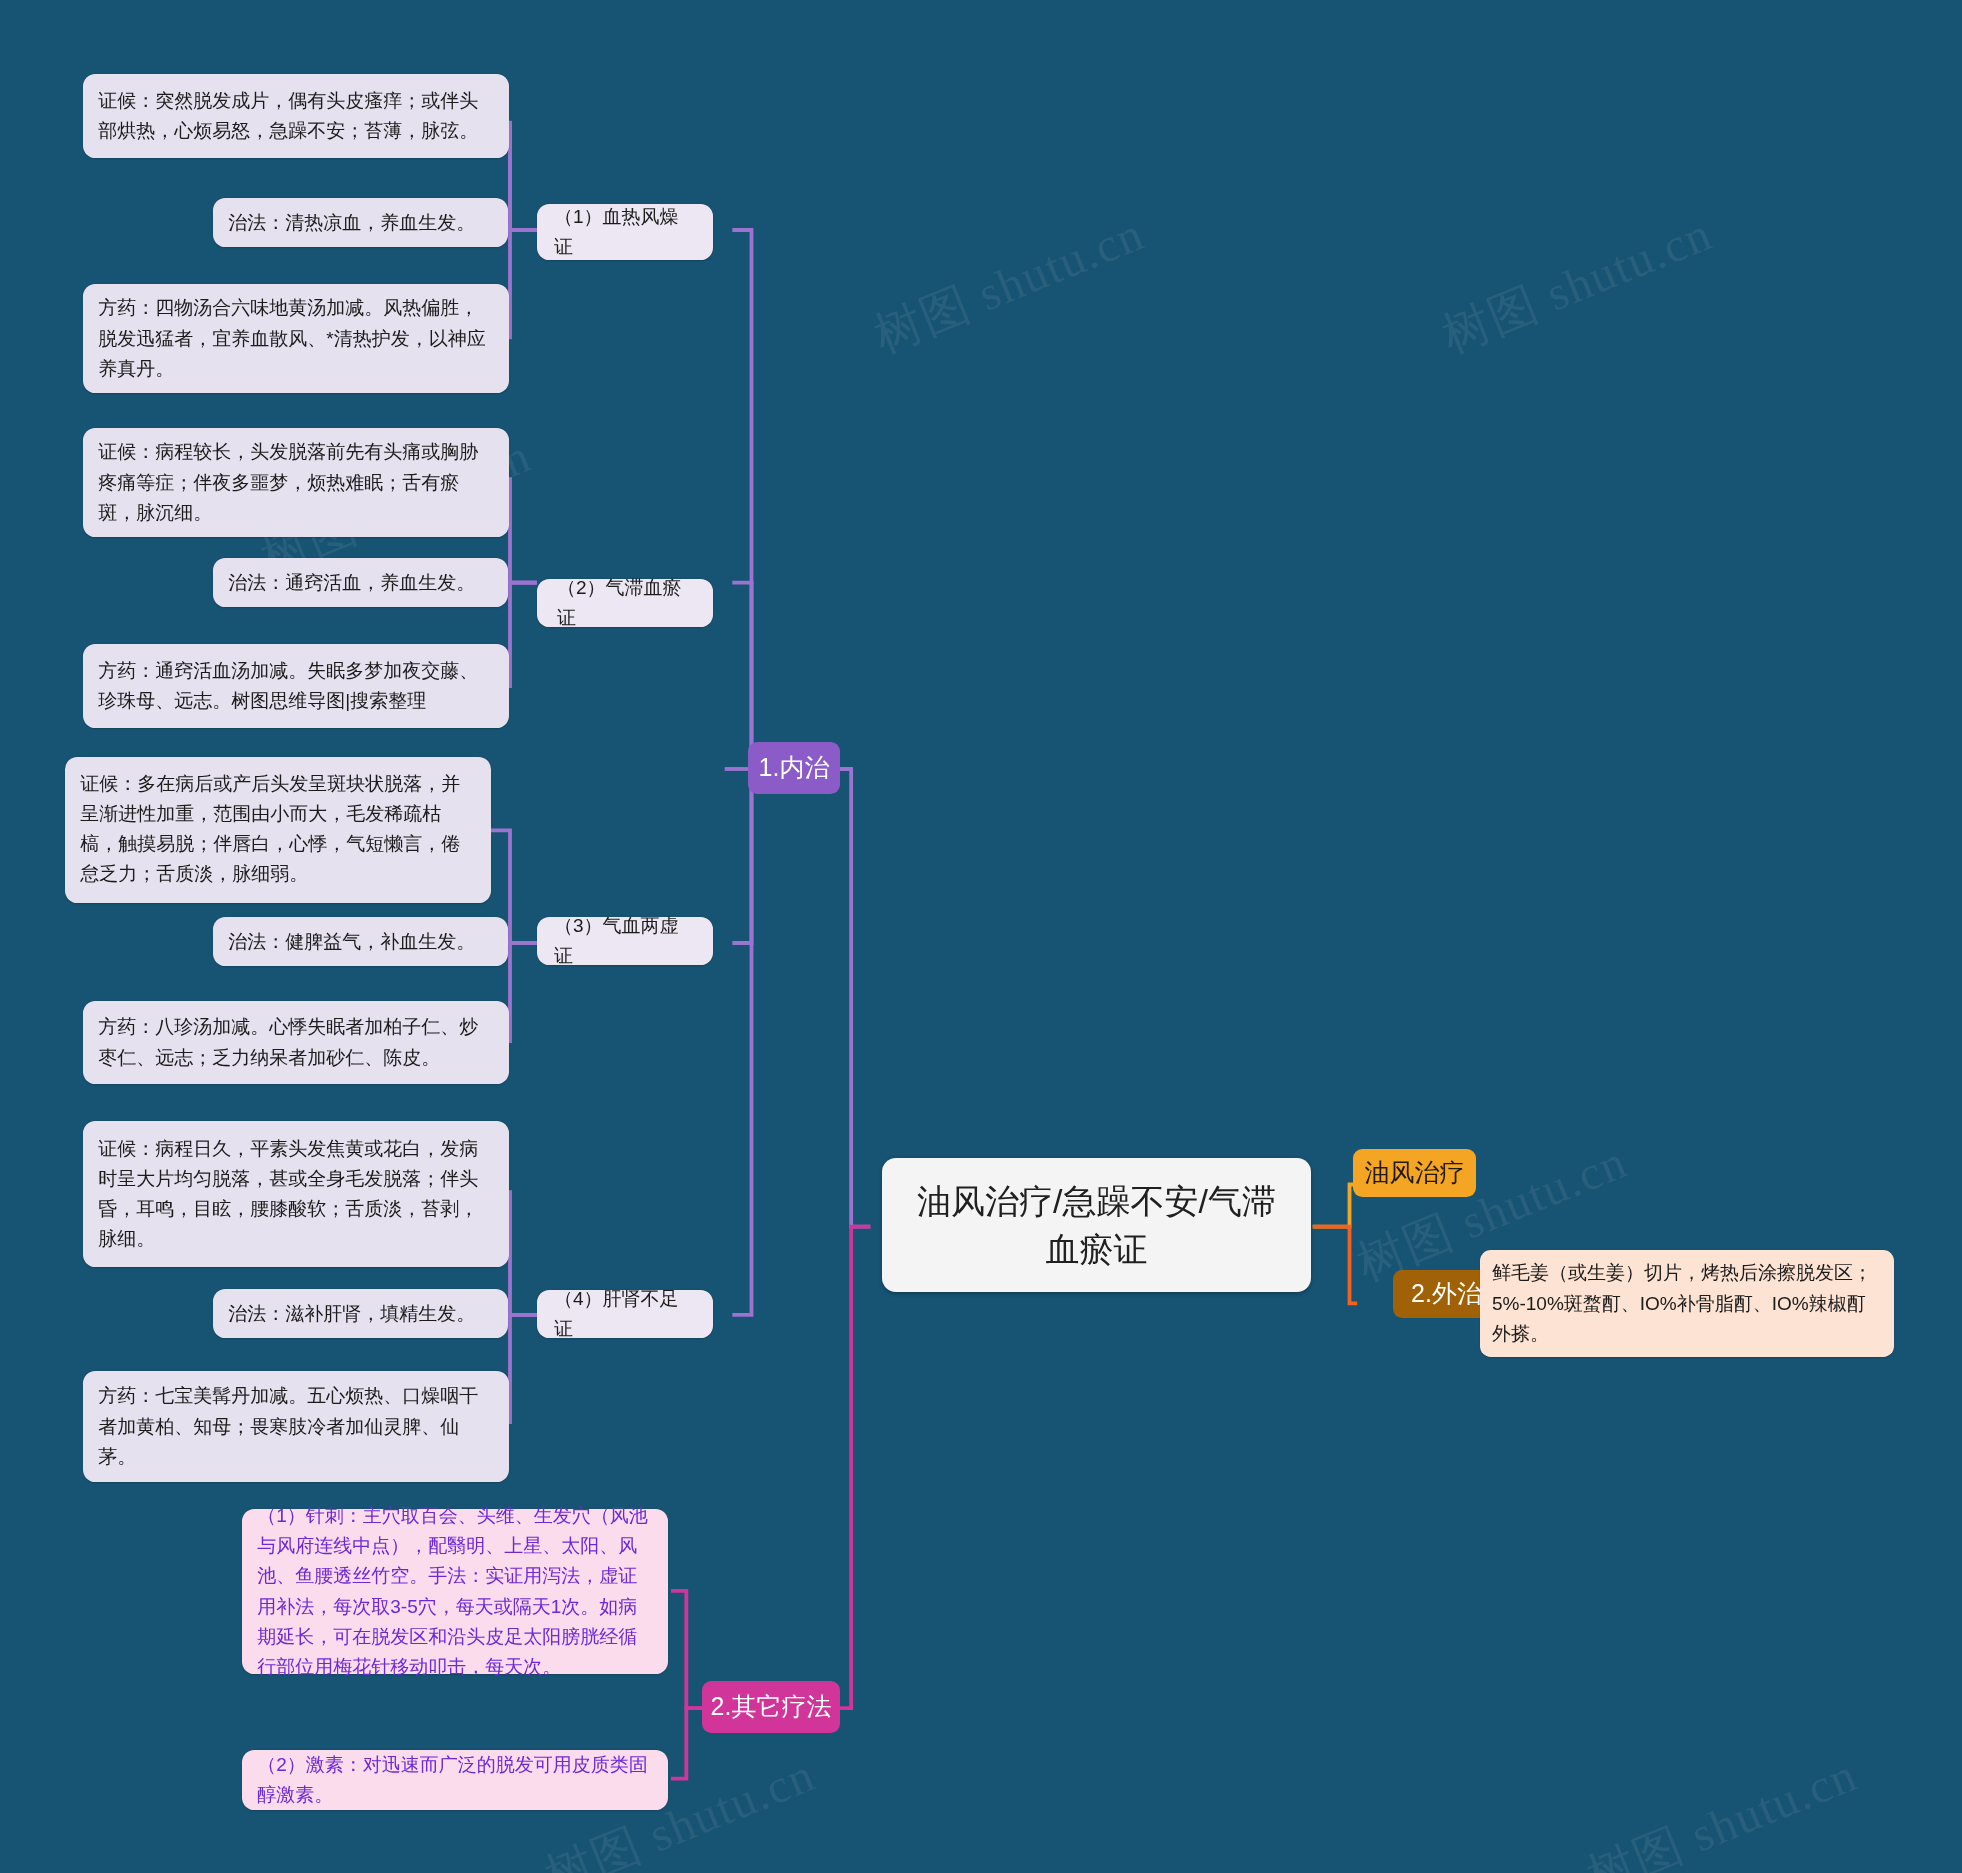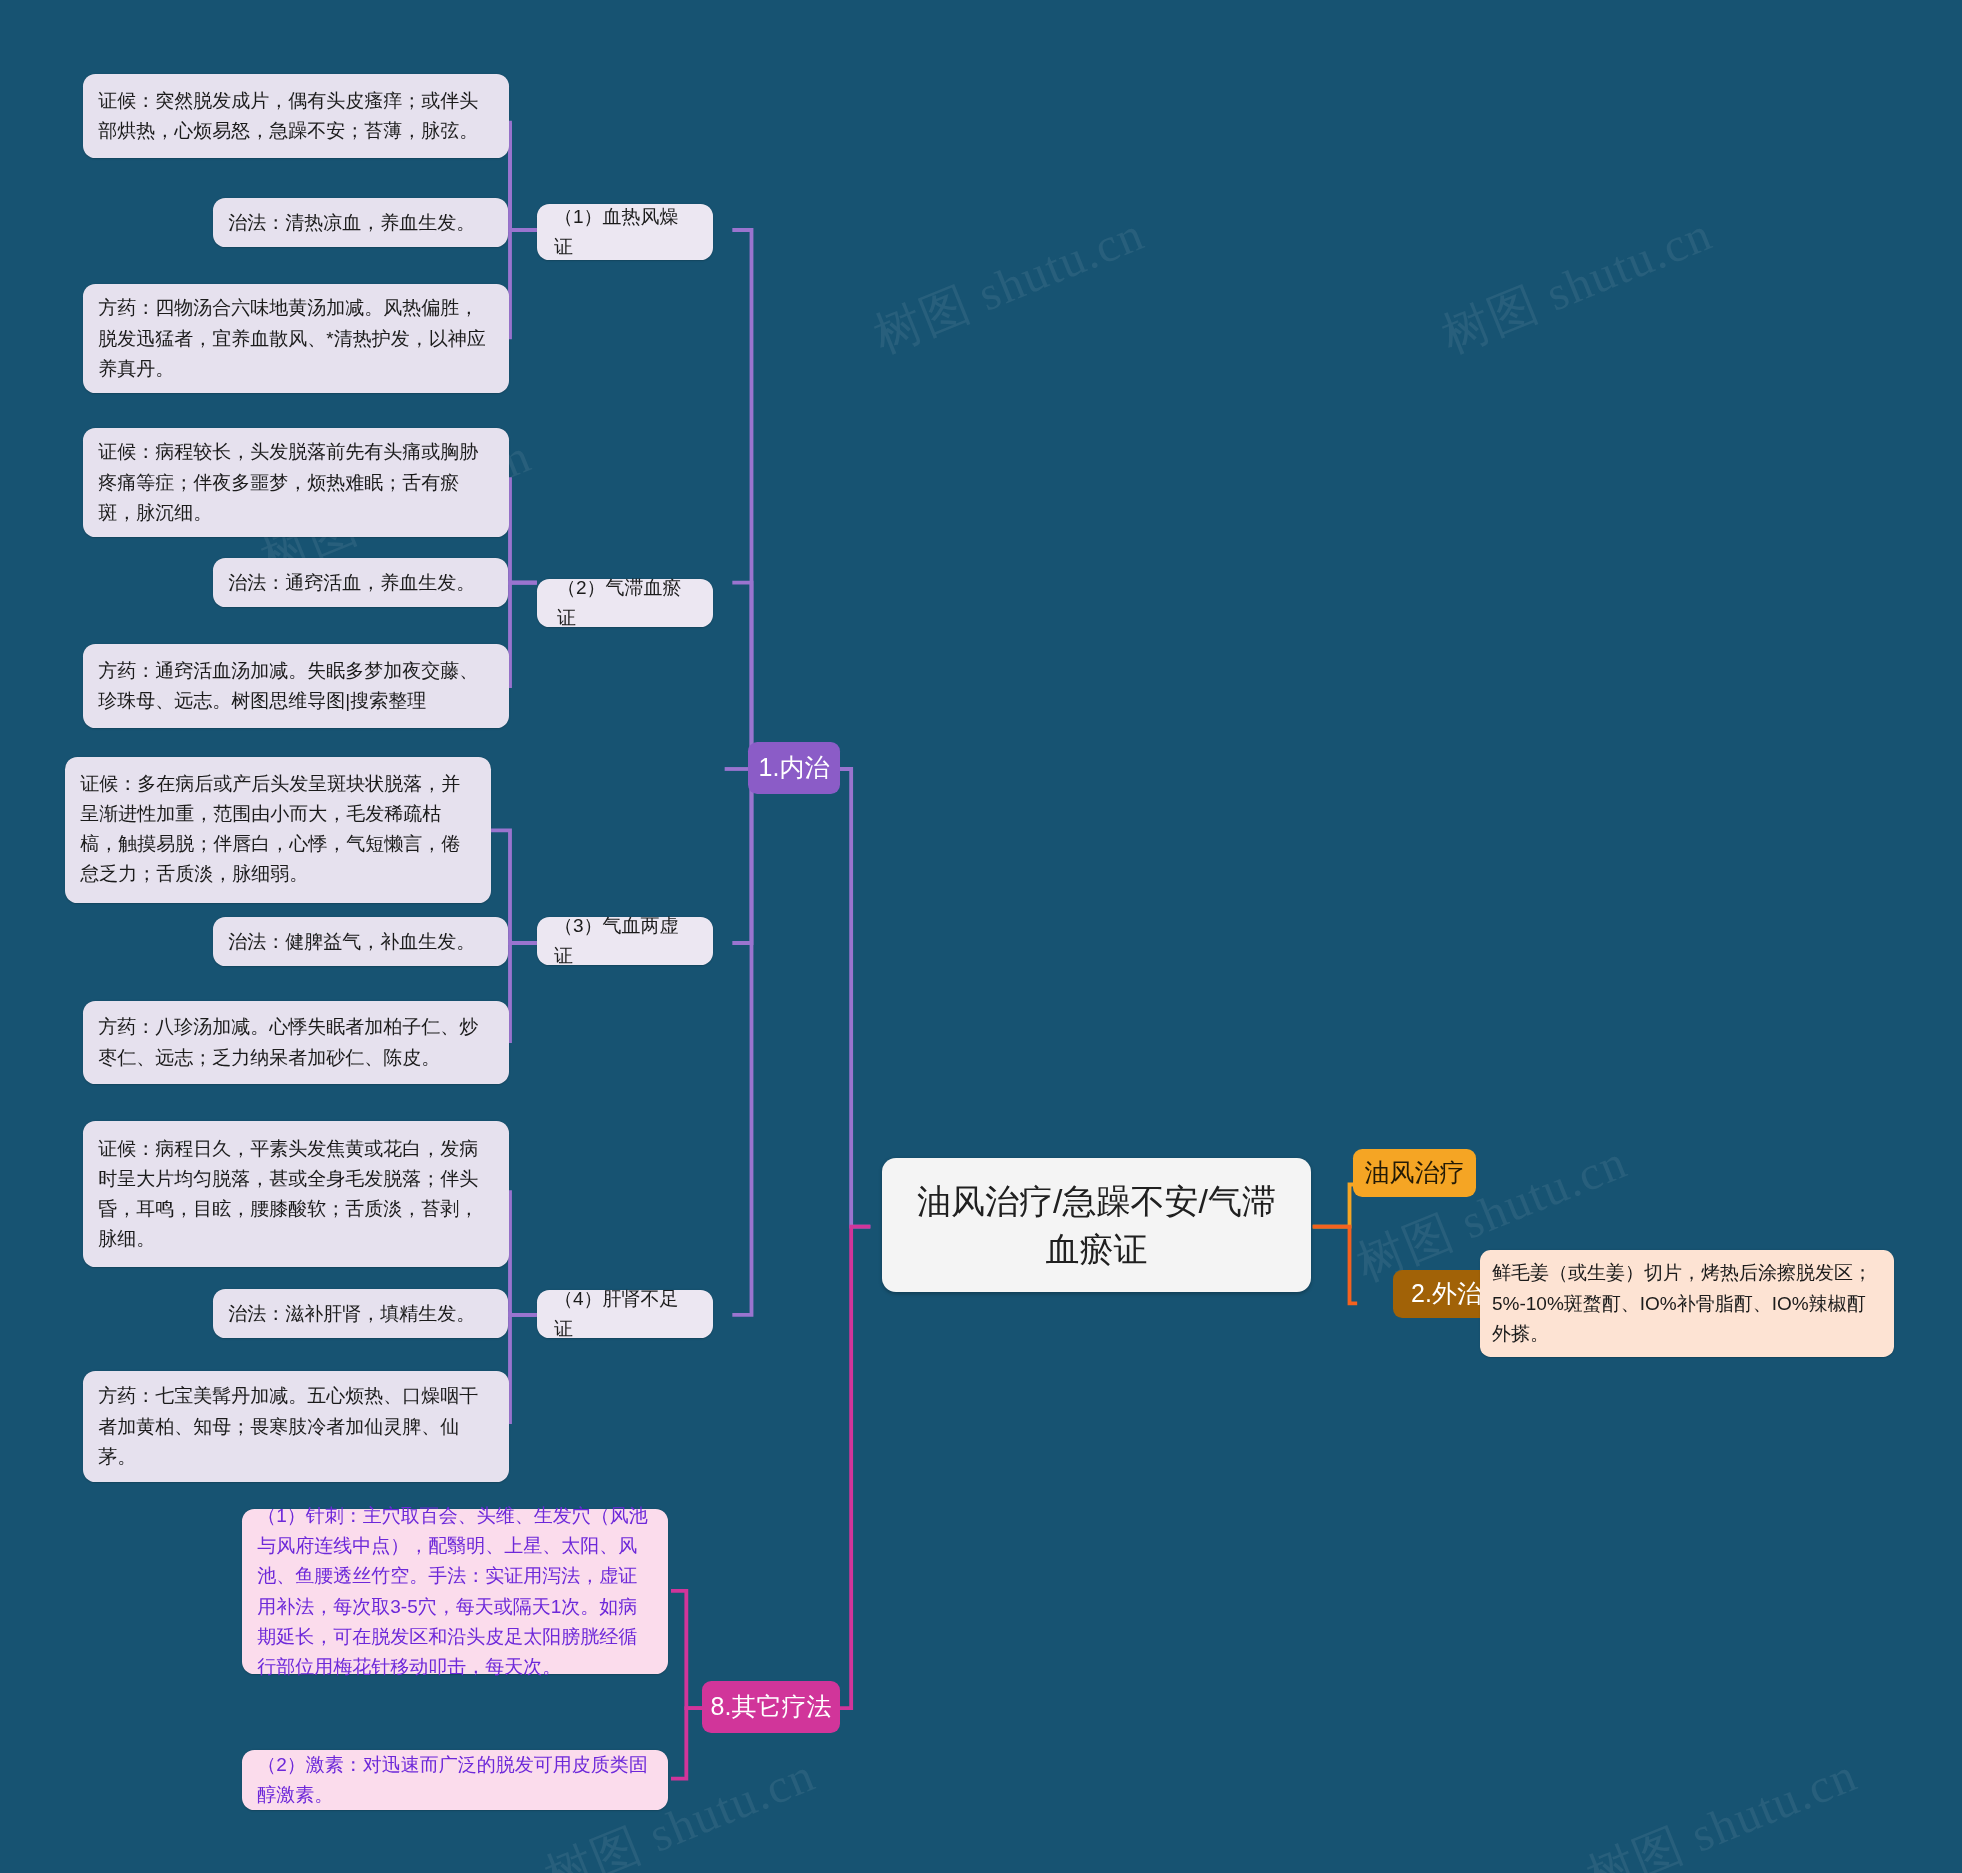--- a/index.html
+++ b/index.html
@@ -157,21 +157,21 @@
   </svg>
 
   <div class="node root" style="left:882px;top:1158px;width:429px;height:134px;">油风治疗/急躁不安/气滞血瘀证</div>
 
   <div class="node branch amber" style="left:1353px;top:1149px;width:123px;height:48px;">油风治疗</div>
 
   <div class="node branch orange" style="left:1353px;top:1270px;width:107px;height:48px;">2.外治</div>
 
   <div class="node branch purple" style="left:748px;top:742px;width:92px;height:52px;">1.内治</div>
 
-  <div class="node branch magenta" style="left:702px;top:1681px;width:138px;height:52px;">8.其它疗法</div>
+  <div class="node branch magenta" style="left:702px;top:1681px;width:138px;height:52px;">2.其它疗法</div>
 
   <div class="node syn" style="left:537px;top:204px;width:176px;height:56px;">（1）血热风燥证</div>
   <div class="node syn" style="left:537px;top:579px;width:176px;height:48px;padding-left:20px;">（2）气滞血瘀证</div>
   <div class="node syn" style="left:537px;top:917px;width:176px;height:48px;">（3）气血两虚证</div>
   <div class="node syn" style="left:537px;top:1290px;width:176px;height:48px;">（4）肝肾不足证</div>
 
   <div class="node leaf" style="left:83px;top:74px;width:426px;height:84px;">证候：突然脱发成片，偶有头皮瘙痒；或伴头部烘热，心烦易怒，急躁不安；苔薄，脉弦。</div>
   <div class="node leaf" style="left:213px;top:198px;width:295px;height:49px;">治法：清热凉血，养血生发。</div>
   <div class="node leaf" style="left:83px;top:284px;width:426px;height:109px;">方药：四物汤合六味地黄汤加减。风热偏胜，脱发迅猛者，宜养血散风、*清热护发，以神应养真丹。</div>
 

